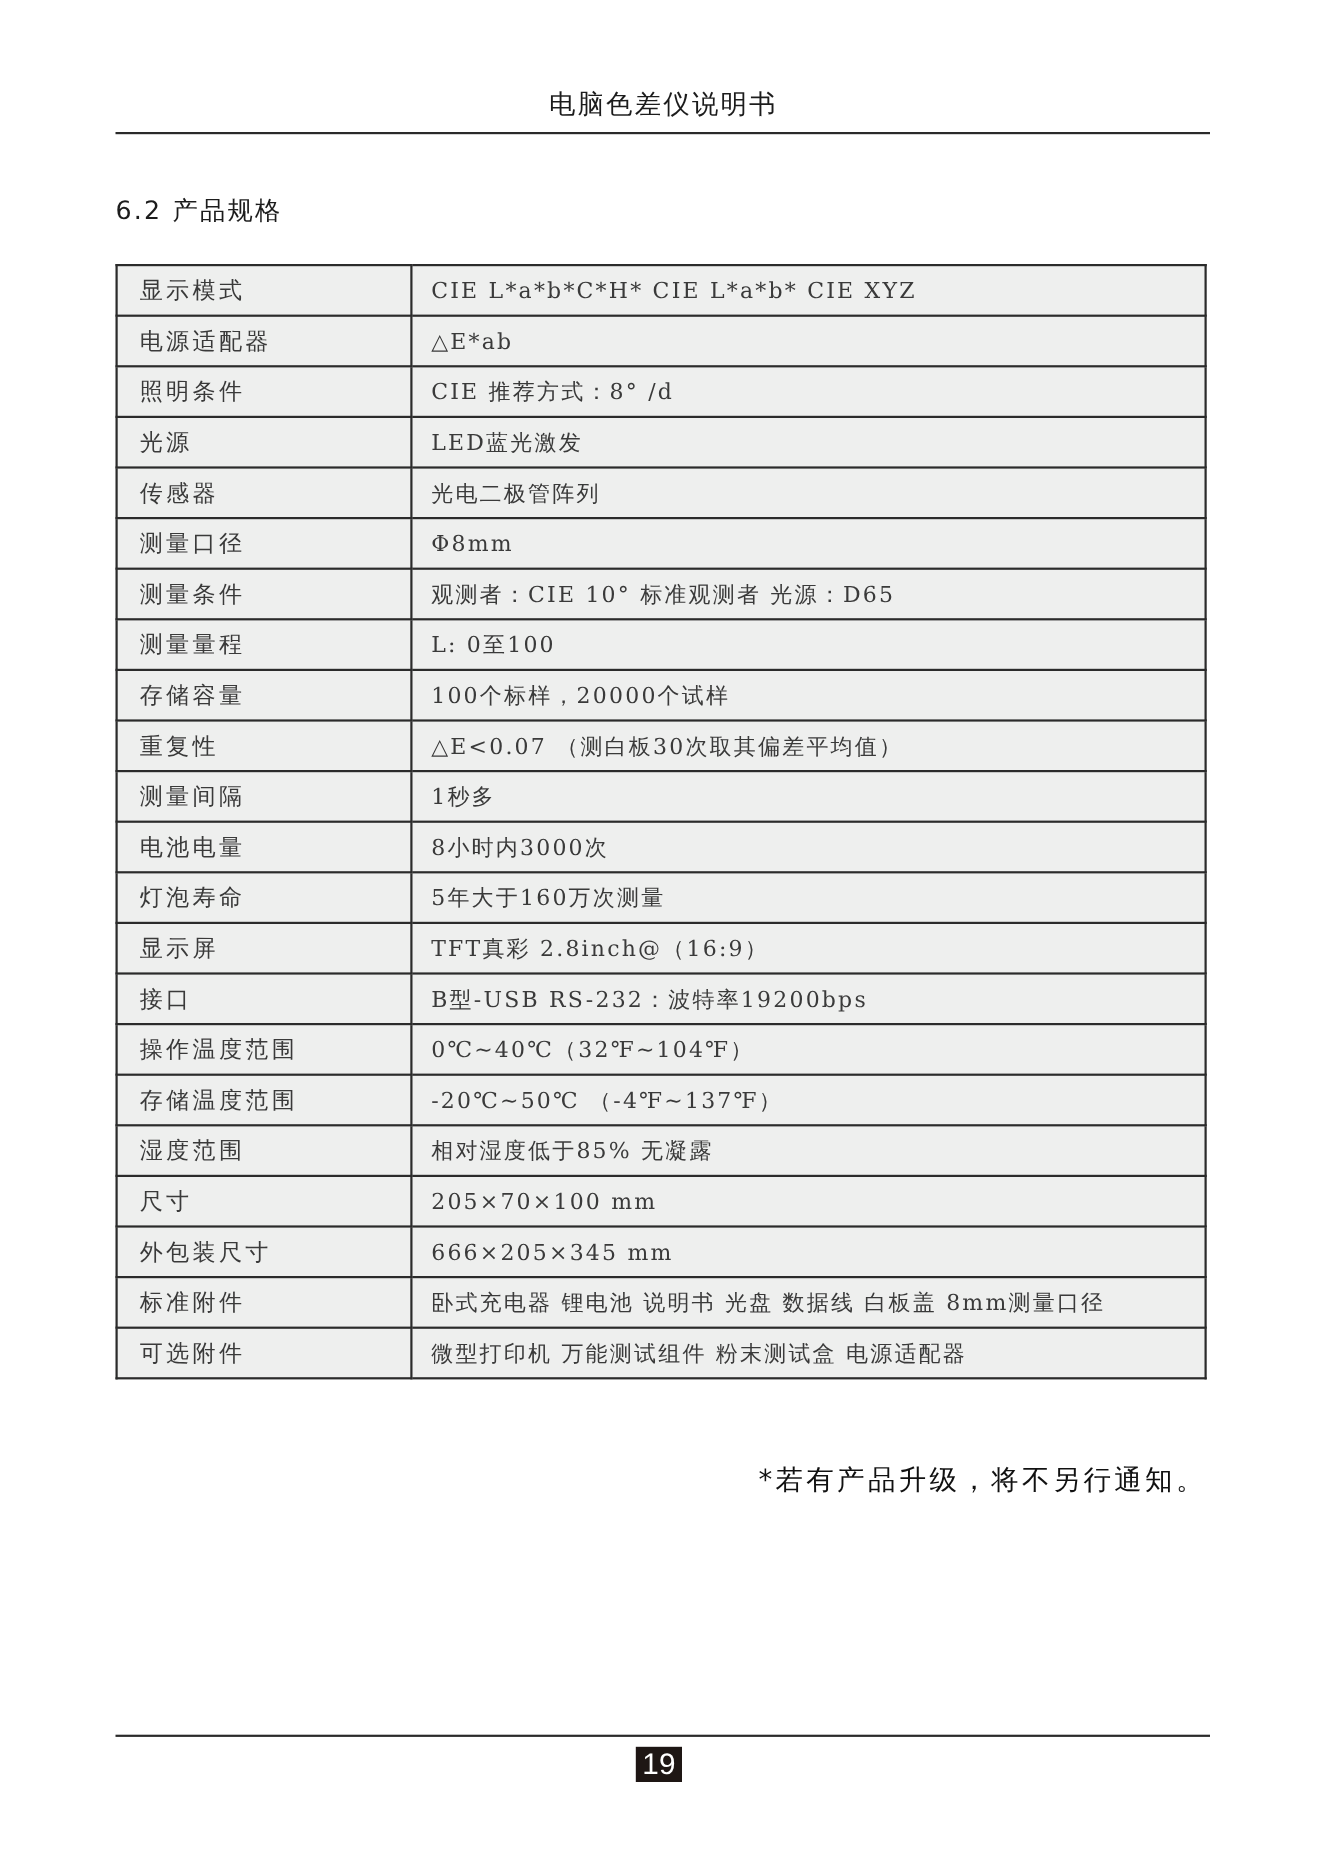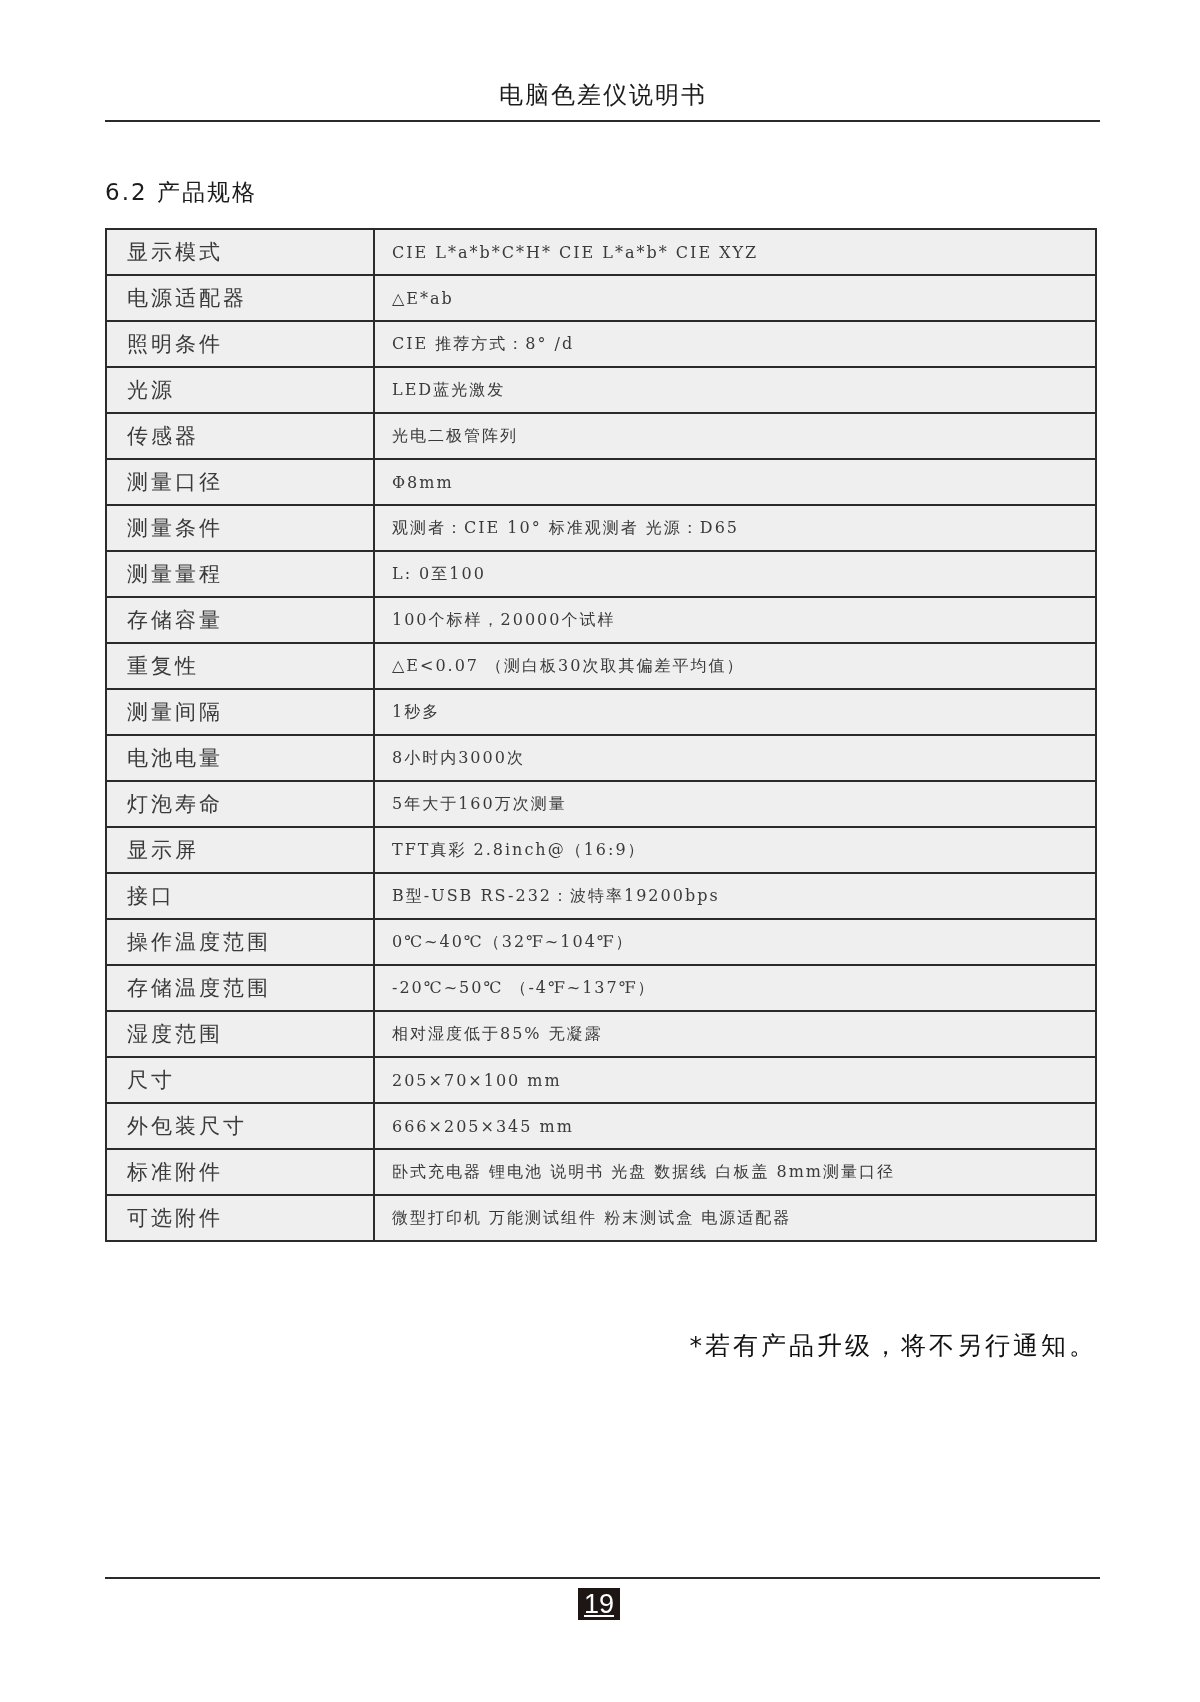--- a/index.html
+++ b/index.html
@@ -40,21 +40,21 @@
       left: 105px;
       top: 176px;
       font-size: 23px;
       letter-spacing: 2px;
       color: #1c1c1c;
       line-height: 32px;
     }
     .spec-table {
       position: absolute;
       left: 105px;
-      top: 228px;
+      top: 240px;
       width: 992px;
       border-collapse: collapse;
       border: 2.5px solid #222;
       background: #eeefee;
     }
     .spec-table td {
       height: 44px;
       padding: 0;
       border: 2px solid #2b2b2b;
       vertical-align: middle;
@@ -63,21 +63,21 @@
     }
     .spec-table td.label {
       width: 246px;
       padding-left: 20px;
       font-size: 21px;
       letter-spacing: 3px;
     }
     .spec-table td.value {
       padding-left: 17px;
       font-family: "DejaVu Serif", "Liberation Serif", serif;
-      font-size: 16px;
+      font-size: 20px;
       letter-spacing: 2px;
     }
     .footnote {
       position: absolute;
       right: 103px;
       top: 1330px;
       font-size: 25px;
       letter-spacing: 3px;
       color: #111;
       line-height: 32px;
@@ -87,21 +87,20 @@
       left: 578px;
       top: 1588px;
       width: 42px;
       height: 32px;
       background: #1e1614;
       color: #ffffff;
       font-family: "Liberation Sans", sans-serif;
       font-size: 27px;
       line-height: 32px;
       text-align: center;
-      text-decoration: underline;
     }
   </style>
 </head>
 <body>
 
 <div class="doc-header-title">电脑色差仪说明书</div>
 <div class="rule top"></div>
 
 <div class="section-title">6.2 产品规格</div>
 

